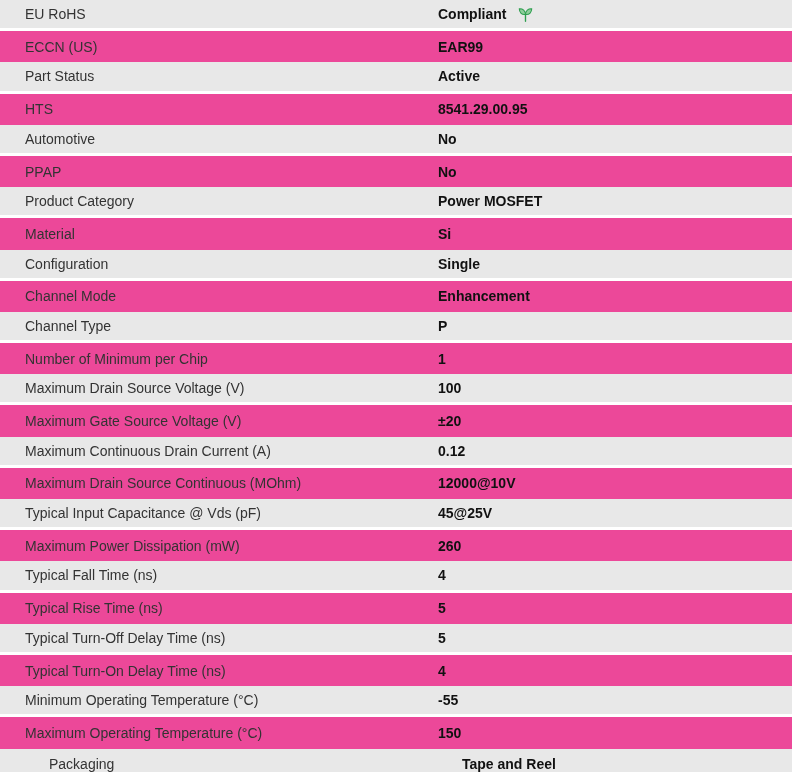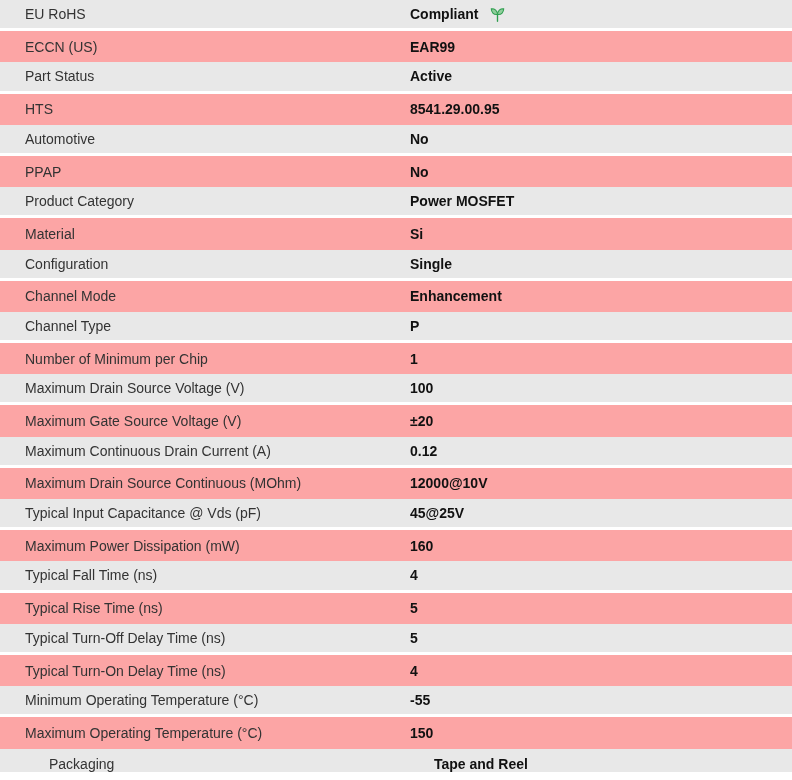--- a/index.html
+++ b/index.html
@@ -16,21 +16,21 @@
   }
   .spec-table {
     width: 100%;
     height: 100%;
   }
   .spec-row {
     display: flex;
     align-items: center;
     height: 31.2px;
     box-sizing: border-box;
-    background: #fca5a5;
+    background: #ec4899;
   }
   .spec-row.shaded {
     background: #e8e8e8;
     border-bottom: 3px solid #ffffff;
   }
   .spec-row.shaded:last-child {
     border-bottom: none;
     padding-left: 24px;
   }
   .spec-label {
@@ -45,20 +45,21 @@
   }
   .spec-value {
     flex: 1 1 auto;
     display: flex;
     align-items: center;
     gap: 11px;
     font-size: 14px;
     color: #111111;
     font-weight: 700;
     white-space: nowrap;
+    margin-left: 28px;
   }
   .leaf-icon {
     width: 17px;
     height: 17px;
     display: inline-block;
     flex: 0 0 auto;
   }
 </style>
 </head>
 <body>
@@ -170,21 +171,21 @@
       </div>
       <div class="spec-row shaded">
         <div class="spec-label">Typical Input Capacitance @ Vds (pF)</div>
         <div class="spec-value">
           <span>45@25V</span>
         </div>
       </div>
       <div class="spec-row">
         <div class="spec-label">Maximum Power Dissipation (mW)</div>
         <div class="spec-value">
-          <span>160</span>
+          <span>260</span>
         </div>
       </div>
       <div class="spec-row shaded">
         <div class="spec-label">Typical Fall Time (ns)</div>
         <div class="spec-value">
           <span>4</span>
         </div>
       </div>
       <div class="spec-row">
         <div class="spec-label">Typical Rise Time (ns)</div>

